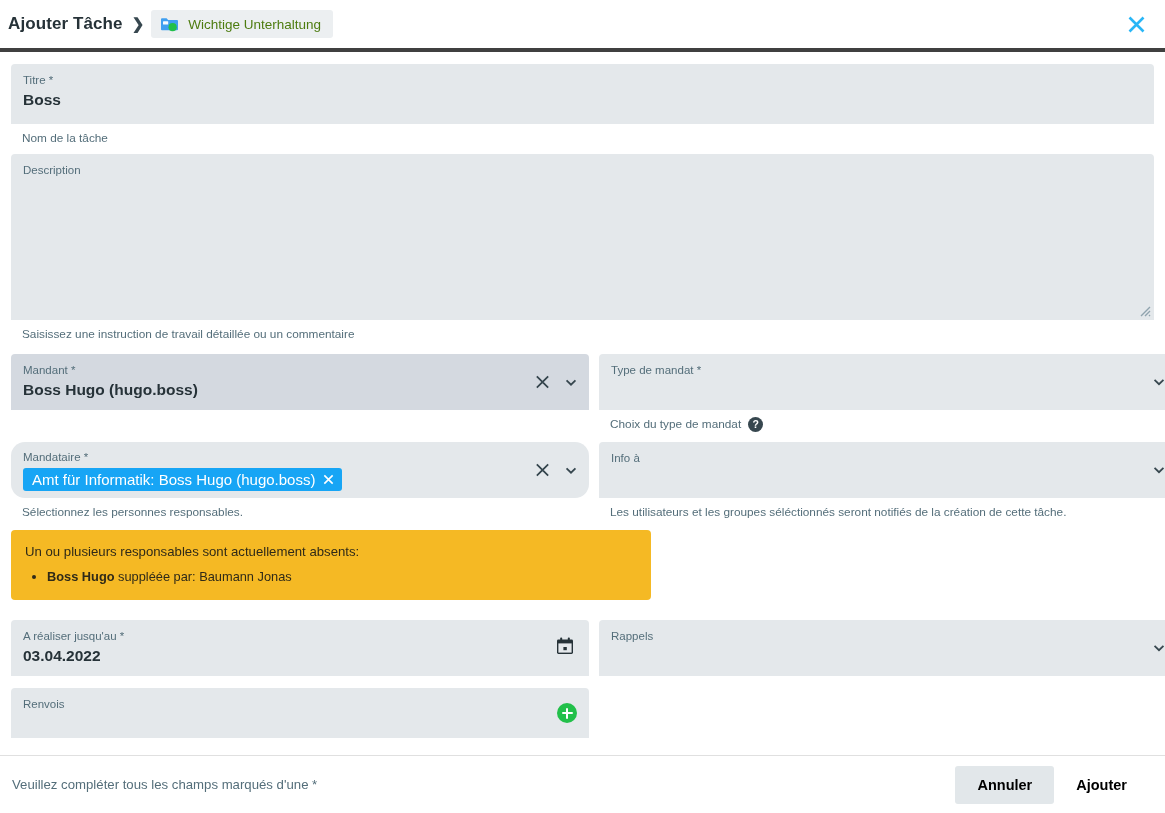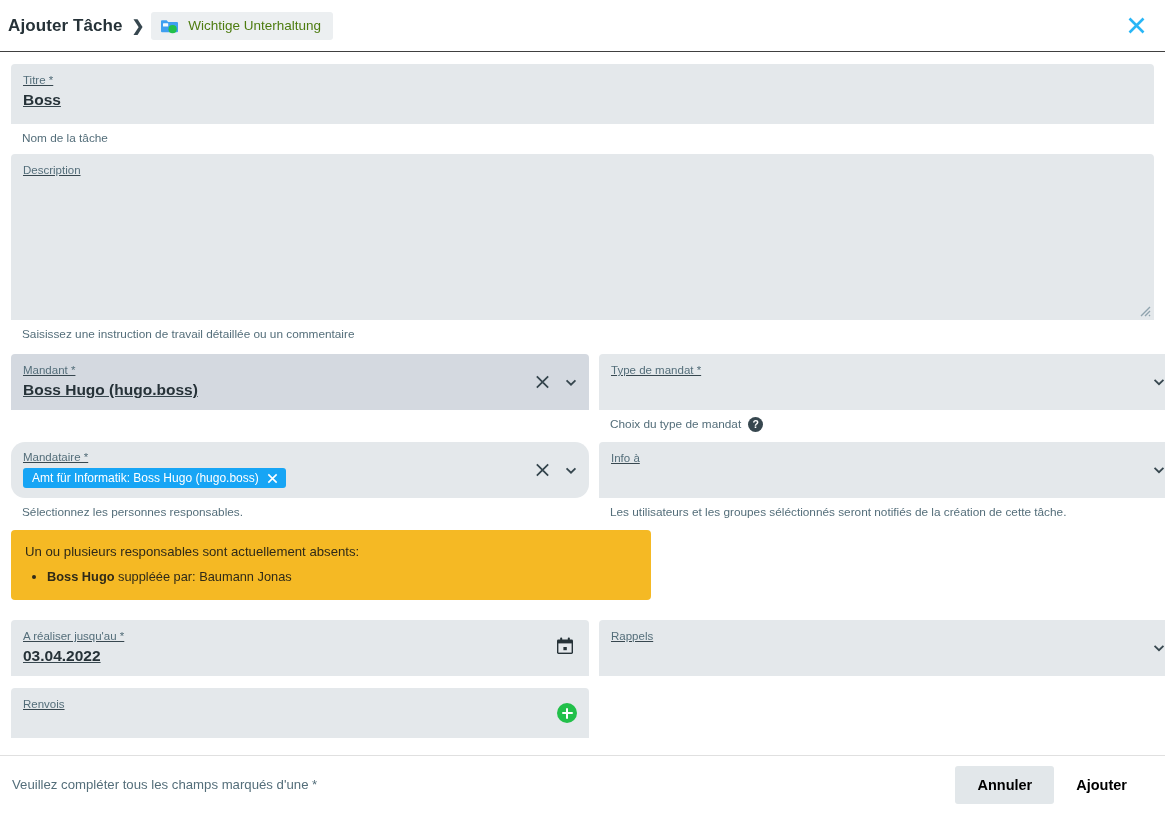--- a/index.html
+++ b/index.html
@@ -10,21 +10,21 @@
     color: #37474f;
     overflow: hidden;
   }
   #app { position: relative; width: 1165px; height: 813px; display: flex; flex-direction: column; }
 
   
   .header {
     height: 52px; flex: 0 0 52px;
     display: flex; align-items: center;
     padding: 0 14px 0 8px;
-    border-bottom: 1px solid #404040;
+    border-bottom: 4px solid #404040;
     background: #fff;
   }
   .crumb-title { font-size: 17px; font-weight: bold; color: #263238; letter-spacing: .1px; }
   .crumb-sep { margin: 0 7px 0 9px; font-size: 15px; font-weight: bold; color: #37474f; }
   .crumb-chip {
     display: flex; align-items: center; gap: 9px;
     background: #eceff1; border-radius: 3px;
     padding: 6px 12px 6px 9px;
   }
   .chip-label { font-size: 13.5px; color: #4d7c0f; }
@@ -44,21 +44,20 @@
   .col { width: 578px; flex: 0 0 578px; }
   .col-full { width: 1143px; flex: 0 0 1143px; }
 
   
   .field {
     position: relative;
     background: #e4e8eb;
     border-radius: 4px 4px 0 0;
     padding: 9px 12px 23px 12px;
     cursor: text;
-    text-decoration: underline;
   }
   .field.focused { background: #d4d9e0; }
   .field.select { cursor: pointer; }
   .field-label { font-size: 11.5px; color: #546e7a; line-height: 15px; }
   .field-value { font-size: 15.5px; font-weight: bold; color: #263238; line-height: 22px; margin-top: 1px; }
   .helper { font-size: 11.8px; color: #546e7a; padding: 7px 2px 0 11px; line-height: 15px; }
   .helper-flex { display: flex; align-items: center; gap: 7px; }
 
   .field-title   { height: 60px; }
   .field-desc    { height: 166px; border-radius: 4px 4px 0 0; }
@@ -80,21 +79,21 @@
     position: absolute; right: 3px; bottom: 3px; width: 14px; height: 14px;
     cursor: nwse-resize;
   }
 
   
   .person-chip {
     display: inline-flex; align-items: center; gap: 7px;
     background: #17a5f5; color: #fff;
     border-radius: 3px;
     padding: 3px 7px 3px 9px;
-    font-size: 12px;
+    font-size: 15px;
     margin-top: 3px;
     max-width: 480px;
   }
   .chip-x { width: 13px; height: 13px; cursor: pointer; flex: 0 0 13px; }
 
   
   .warn {
     background: #f5b924; color: #3b3318;
     border-radius: 4px;
     padding: 12px 14px 14px 14px;

